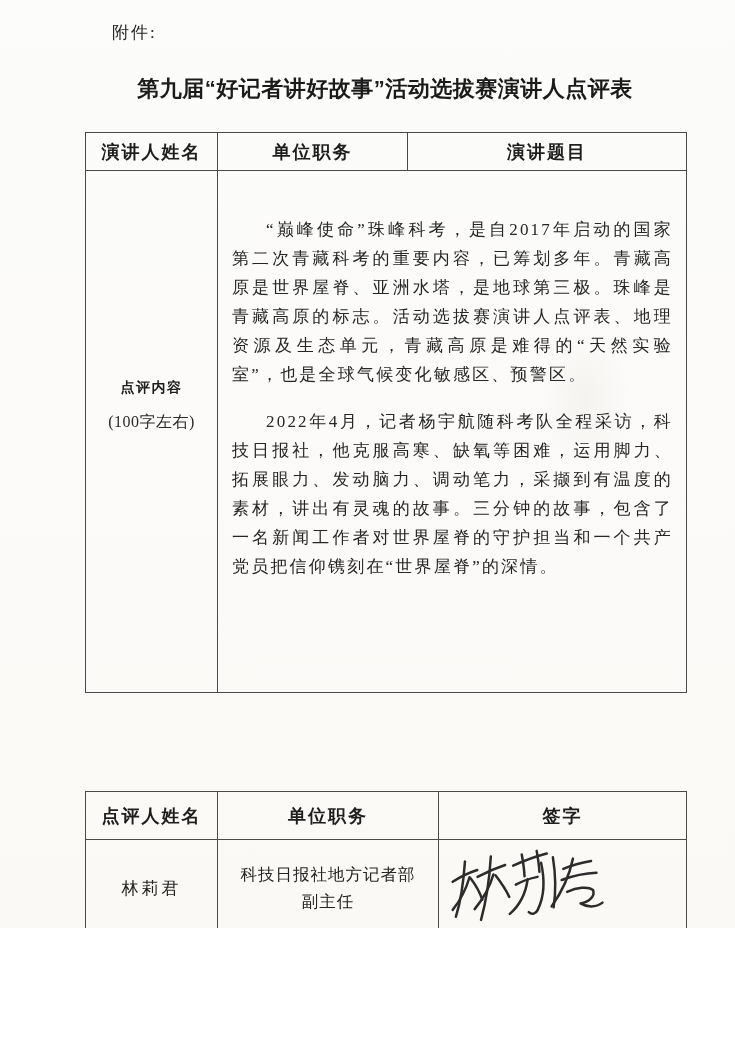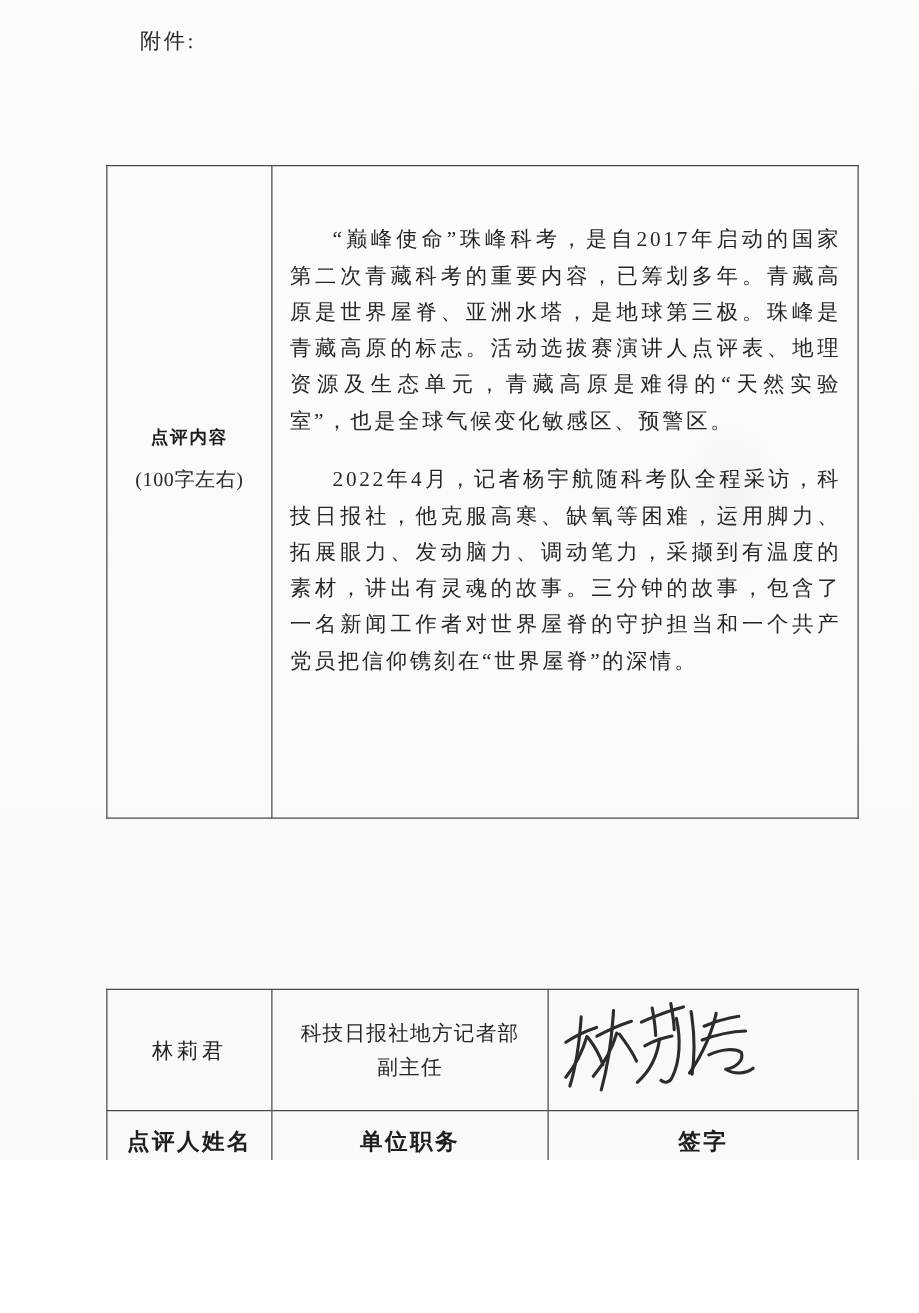--- a/index.html
+++ b/index.html
@@ -82,28 +82,34 @@
 <body>
 
 <div class="page">
 
   <div class="smudge s1"></div>
   <div class="smudge s2"></div>
   <div class="smudge s3"></div>
 
   <div class="attachment">附件:</div>
 
+  <div class="doc-title">第九届“好记者讲好故事”活动选拔赛演讲人点评表</div>
 
   <table class="tbl-top">
     <colgroup>
       <col style="width:132px">
         <col style="width:190px">
         <col style="width:279px">
     </colgroup>
     <tbody>
+        <tr style="height:38px">
+      <th>演讲人姓名</th>
+      <th>单位职务</th>
+      <th>演讲题目</th>
+    </tr>
     <tr style="height:522px">
       <td class="label-cell">
         <div class="label-wrap">
           <div class="label-main">点评内容</div>
           <div class="label-note">(100字左右)</div>
         </div>
       </td>
       <td class="comment-cell" colspan="2">
         <p>“巅峰使命”珠峰科考，是自2017年启动的国家第二次青藏科考的重要内容，已筹划多年。青藏高原是世界屋脊、亚洲水塔，是地球第三极。珠峰是青藏高原的标志。活动选拔赛演讲人点评表、地理资源及生态单元，青藏高原是难得的“天然实验室”，也是全球气候变化敏感区、预警区。</p>
         <p>2022年4月，记者杨宇航随科考队全程采访，科技日报社，他克服高寒、缺氧等困难，运用脚力、拓展眼力、发动脑力、调动笔力，采撷到有温度的素材，讲出有灵魂的故事。三分钟的故事，包含了一名新闻工作者对世界屋脊的守护担当和一个共产党员把信仰镌刻在“世界屋脊”的深情。</p>
@@ -112,21 +118,26 @@
   </tbody>
     </table>
 
   <table class="tbl-bottom">
     <colgroup>
       <col style="width:132px">
         <col style="width:221px">
         <col style="width:248px">
     </colgroup>
     <tbody>
-        <tr style="height:97px">
+        <tr style="height:48px">
+      <th>点评人姓名</th>
+      <th>单位职务</th>
+      <th>签字</th>
+    </tr>
+    <tr style="height:97px">
       <td class="cell-name">林莉君</td>
       <td class="cell-unit-b">
         <span>科技日报社地方记者部</span><br>
         <span>副主任</span>
       </td>
       <td class="sig-cell">
         <div class="signature" aria-label="林莉君">
           <svg width="168" height="78" viewBox="0 0 168 78">
 
             <path d="M16 11 C14 30, 11 49, 5 66"></path>
@@ -147,21 +158,16 @@
             <path d="M104 10 C106 26, 106 44, 103 60"></path>
 
             <path d="M114 22 C124 18, 134 16, 142 15"></path>
             <path d="M112 33 C124 29, 137 27, 147 27"></path>
             <path d="M124 12 C120 28, 111 46, 101 59"></path>
             <path d="M117 45 C127 41, 138 40, 143 44 C145 50, 139 56, 130 57 C136 61, 145 62, 152 57"></path>
           </svg>
         </div>
       </td>
     </tr>
-    <tr style="height:48px">
-      <th>点评人姓名</th>
-      <th>单位职务</th>
-      <th>签字</th>
-    </tr>
   </tbody>
     </table>
 
 </div>
 
 </body></html>

